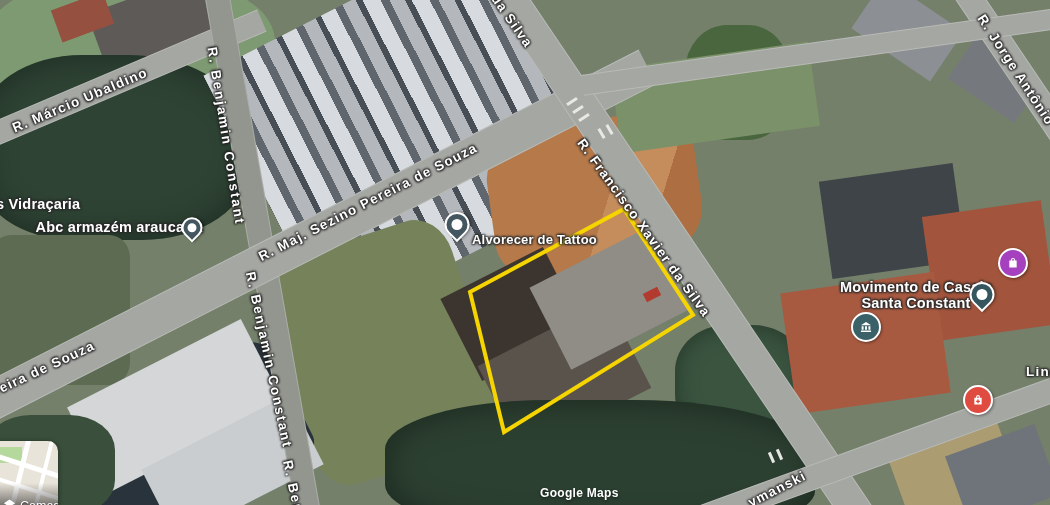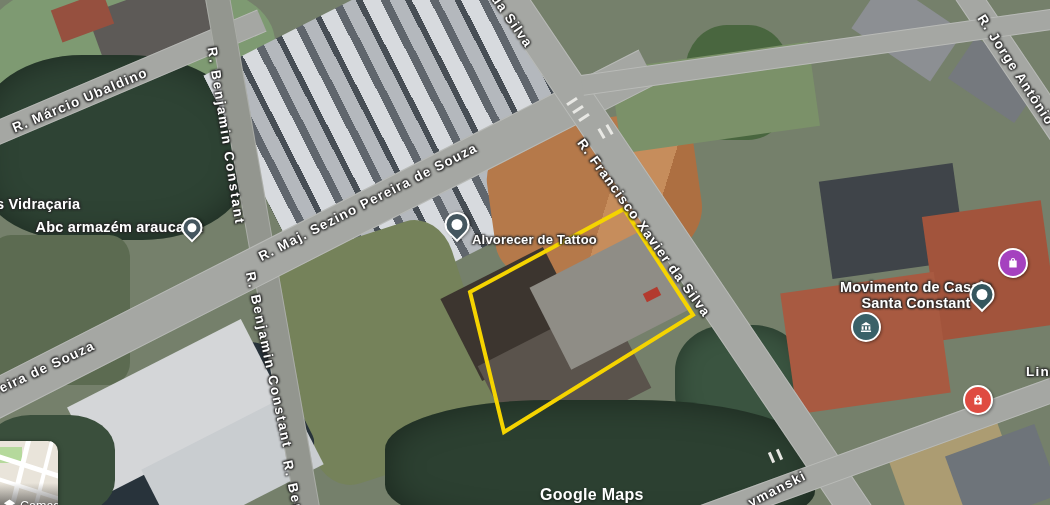--- a/index.html
+++ b/index.html
@@ -45,21 +45,21 @@
   .thumb-road{position:absolute;background:#fff;}
   #layers-caption{
     position:absolute;left:0;right:0;bottom:0;height:34px;
     background:linear-gradient(transparent,rgba(20,20,20,.82));
     display:flex;align-items:flex-end;justify-content:flex-start;
     padding:0 0 4px 16px;box-sizing:border-box;gap:3px;
   }
   #layers-caption span{color:#fff;font-size:12.5px;text-shadow:0 1px 2px rgba(0,0,0,.8);}
   #watermark{
     position:absolute;left:540px;top:486px;z-index:9;color:#fff;
-    font-size:16px;font-weight:600;letter-spacing:.3px;
+    font-size:12px;font-weight:600;letter-spacing:.3px;
     text-shadow:0 1px 3px rgba(0,0,0,.6);
   }
 </style>
 </head>
 <body>
 
 <div id="stage">
 
   <div class="patch" style="left:-15px;top:-15px;width:290px;height:190px;background:#7e9a72;border-radius:30%;"></div>
   <div class="patch" style="left:95px;top:-10px;width:130px;height:70px;background:#5d5a57;transform:rotate(-20deg);"></div>

